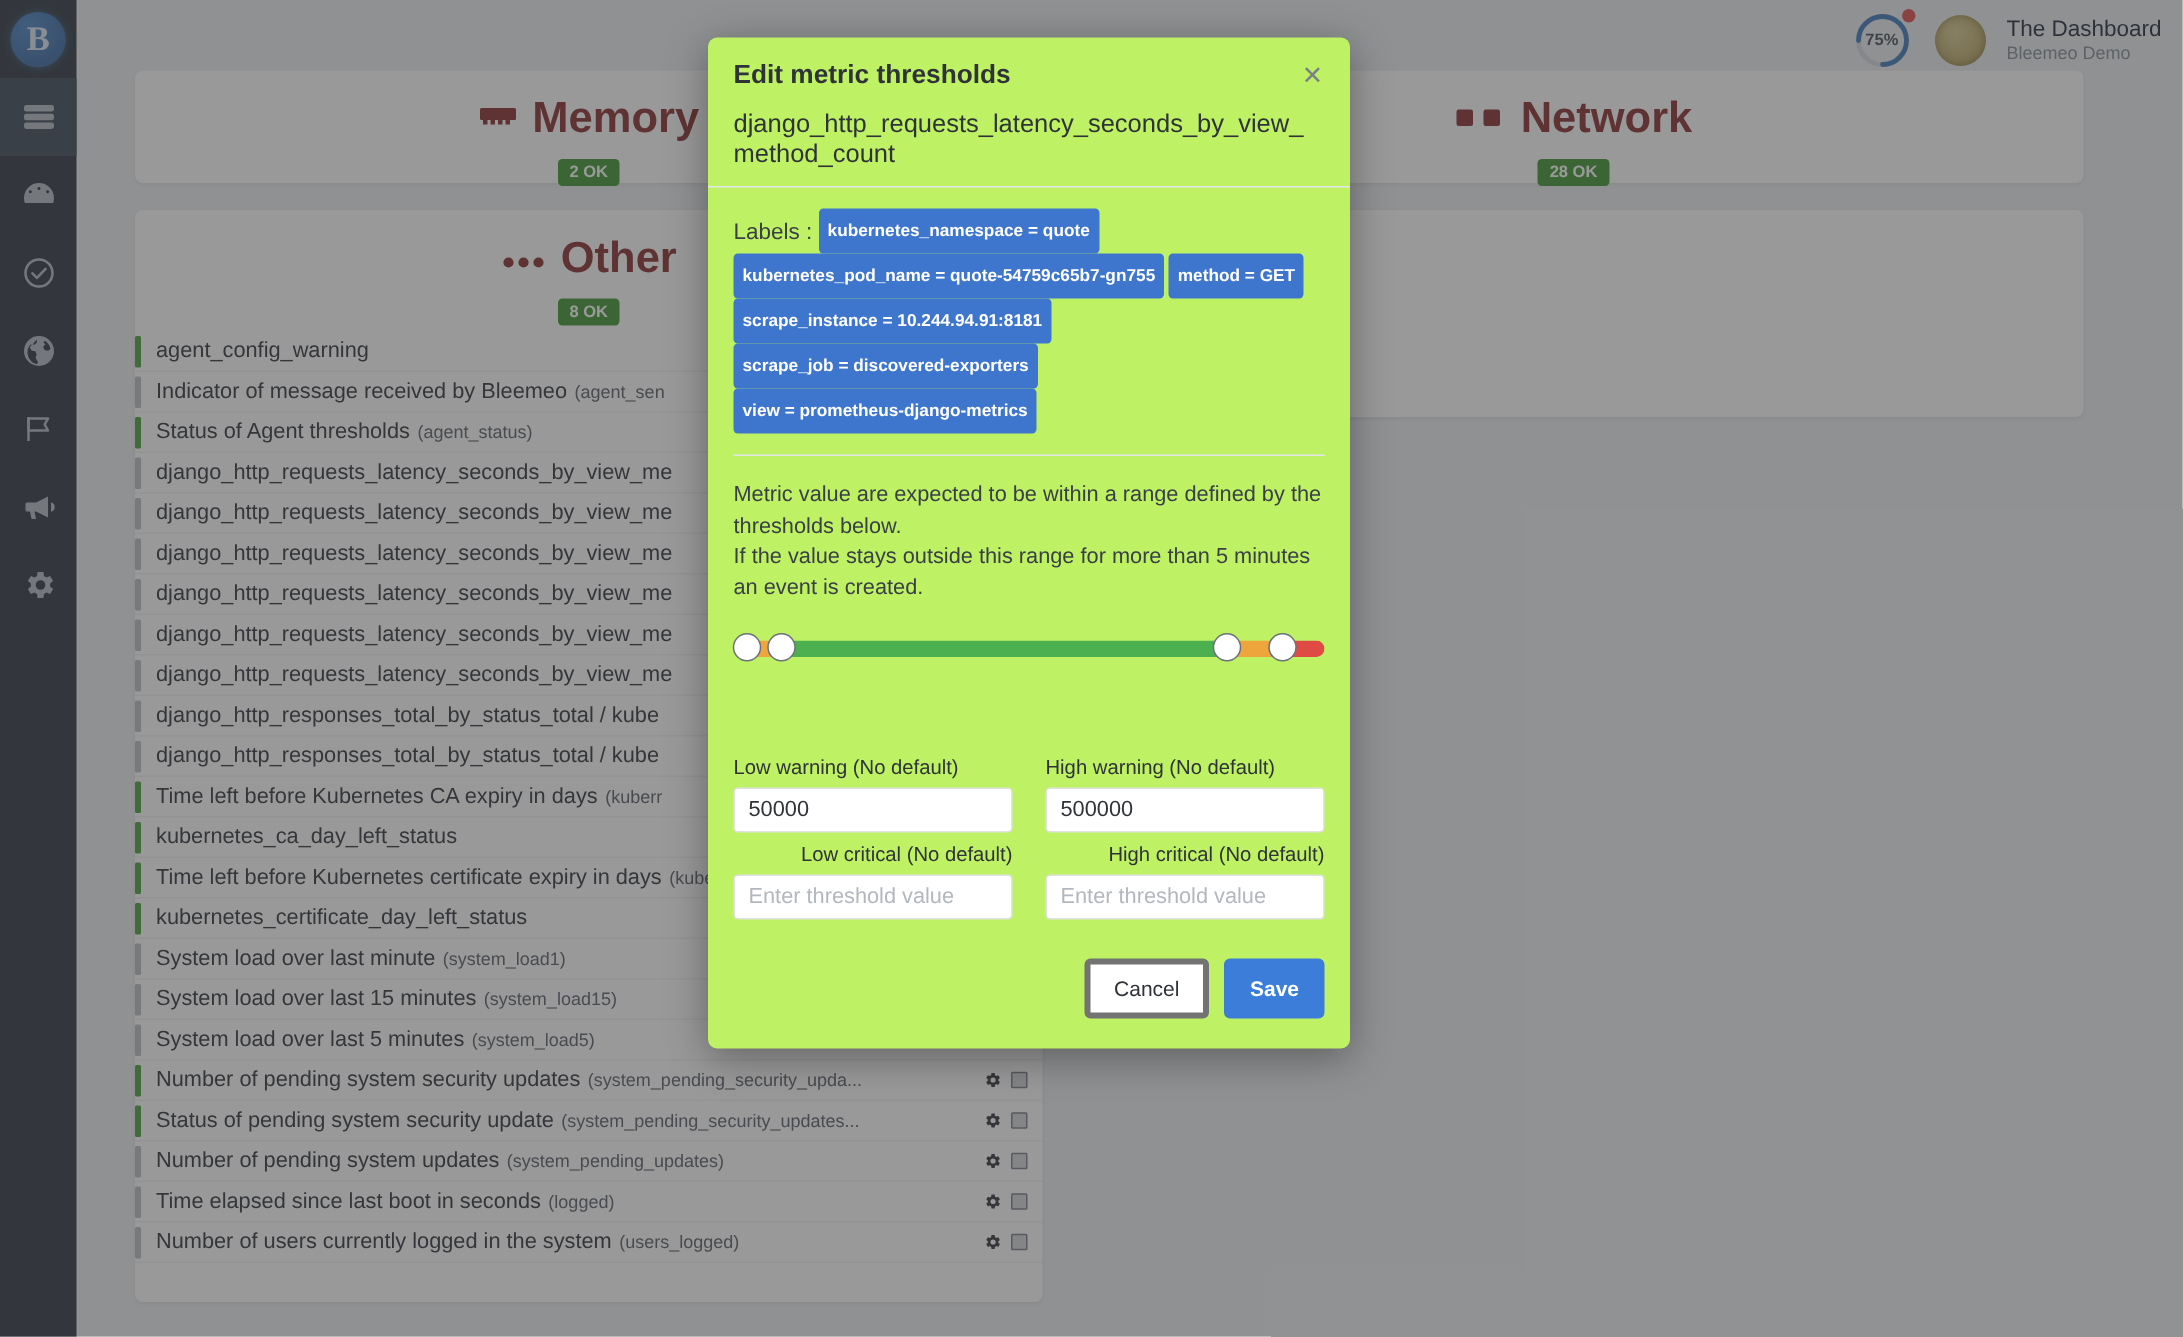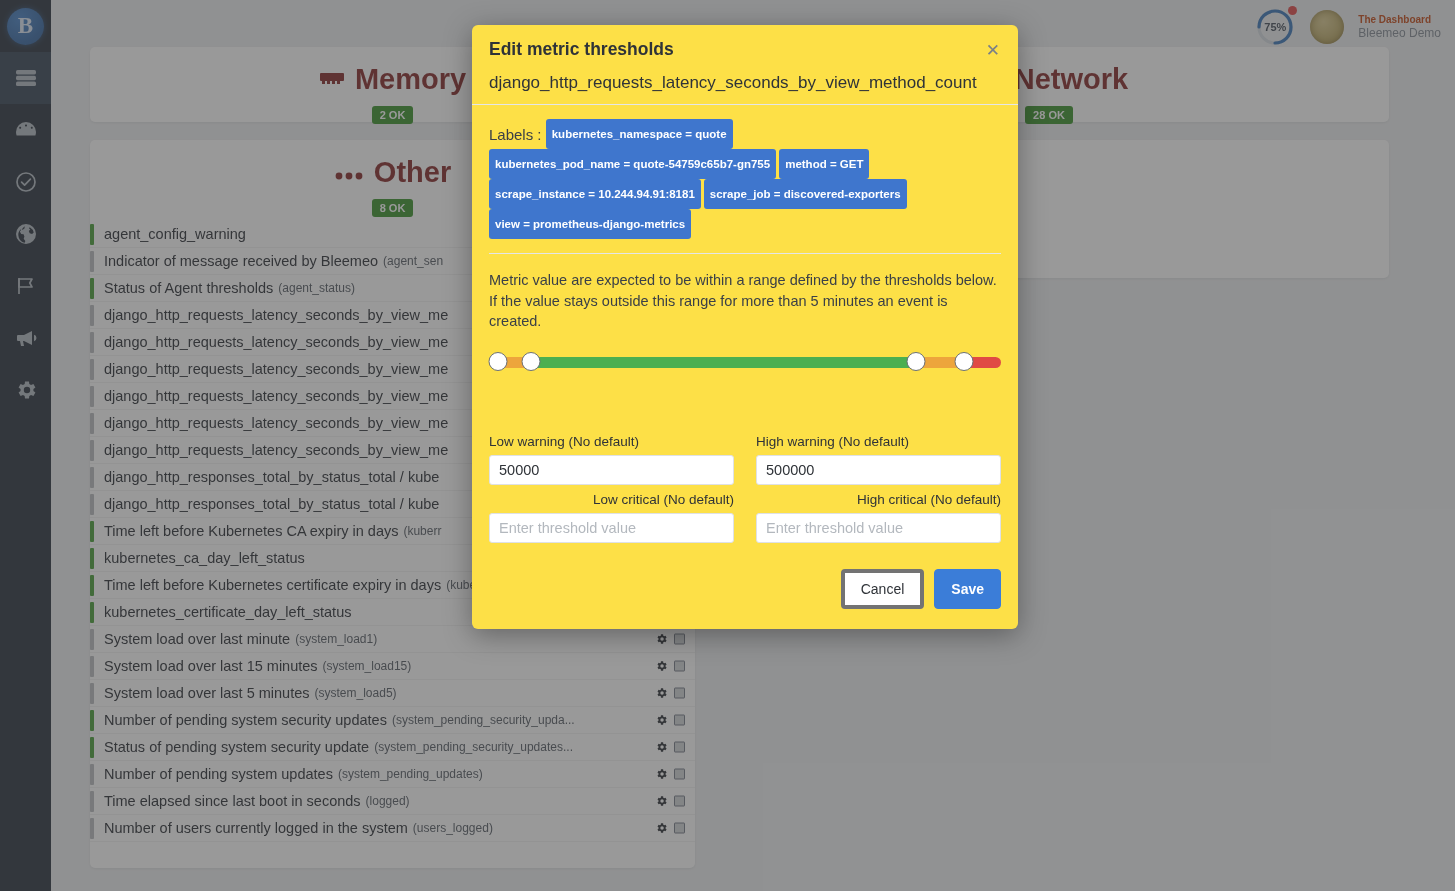--- a/index.html
+++ b/index.html
@@ -110,36 +110,36 @@
   }
   .notif-dot {
     position: absolute; right: -1px; top: 0px;
     width: 9px; height: 9px; border-radius: 50%; background: #e03e3e;
   }
   .avatar {
     width: 34px; height: 34px; border-radius: 50%;
     background: radial-gradient(circle at 40% 35%, #d9c78a, #b8a55e 65%, #9c8a4a);
     box-shadow: inset 0 0 6px rgba(90,70,20,.5);
   }
-  .user-name { font-size: 10px; color: #c2410c; font-weight: 700; line-height: 1.15; }
+  .user-name { font-size: 15px; color: #0f172a; font-weight: 400; line-height: 1.15; }
   .user-org { font-size: 12px; color: #7c848e; line-height: 1.2; }
 
   
   #overlay {
     position: absolute; inset: 0;
     background: rgba(70,70,70,0.55);
     z-index: 50;
   }
 
   
   #modal {
     position: absolute;
     left: 472px; top: 25px;
-    width: 546px;
-    background: #fde047;
+    width: 428px;
+    background: #bef264;
     border-radius: 6px;
     box-shadow: 0 6px 28px rgba(0,0,0,.35);
     z-index: 60;
   }
   .modal-header { padding: 14px 20px 11px 17px; position: relative; }
   .modal-title { font-size: 17.5px; font-weight: bold; color: #2f3338; }
   .modal-metric {
     font-size: 17px; color: #2f3338; margin-top: 13px;
     word-break: break-all;
   }

